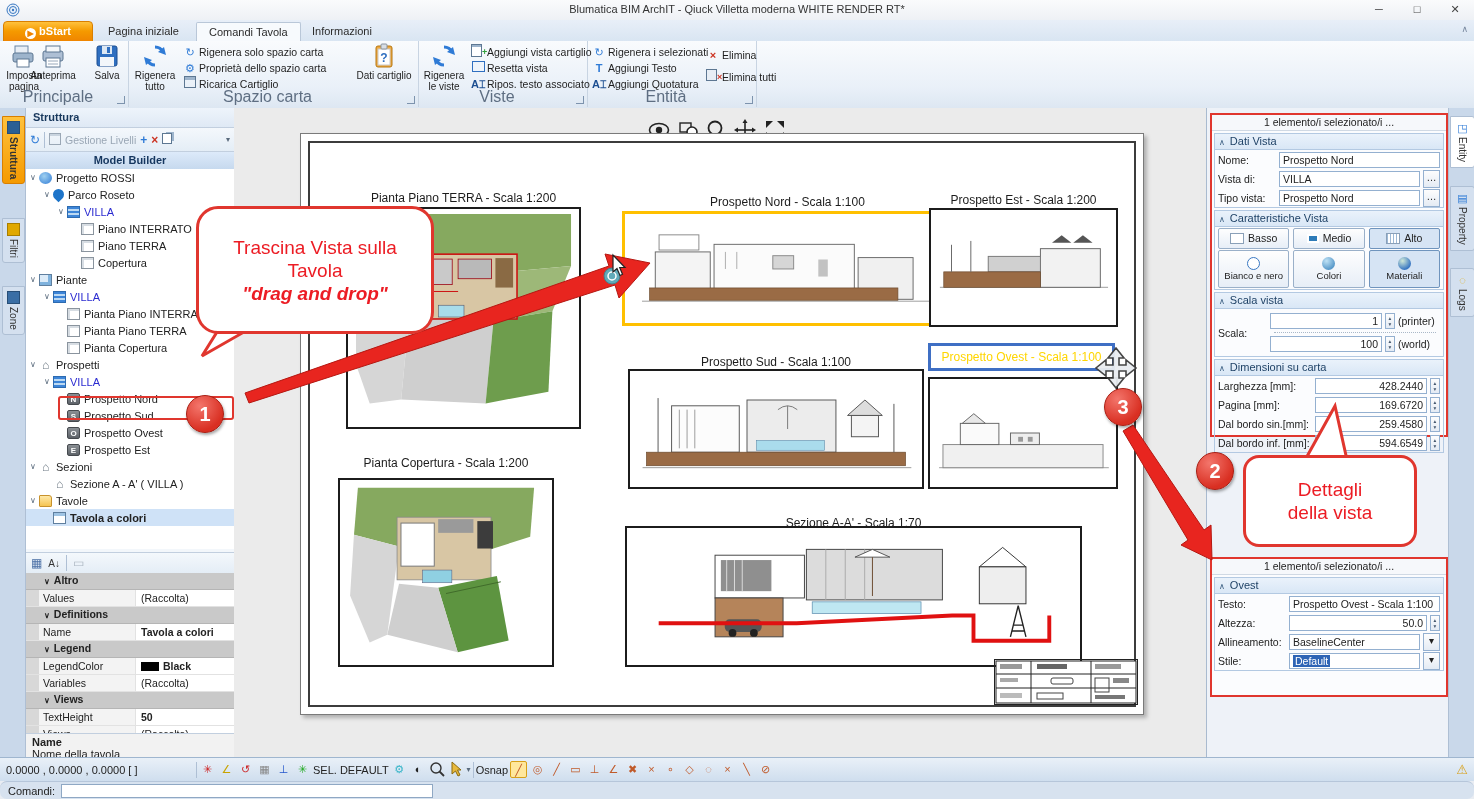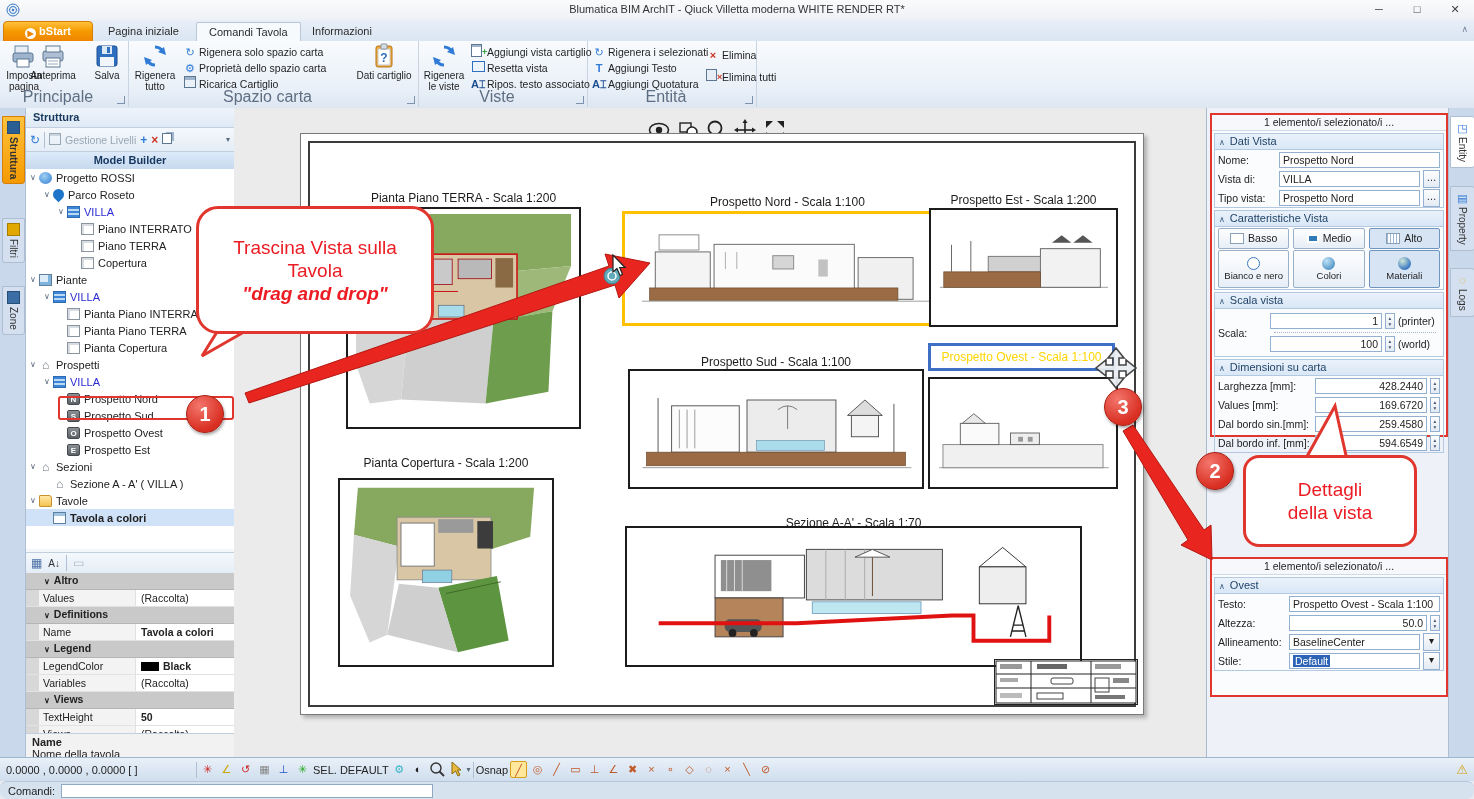--- a/index.html
+++ b/index.html
@@ -721,21 +721,21 @@
       <div class="sect-h"><span class="caret">∧</span><span>Dimensioni su carta</span></div>
       <div class="frow">
           <span class="flabel" style="width:94px">Larghezza [mm]:</span>
           <span class="finput rt">428.2440</span>
           <span class="spin">
             <span>▴</span>
             <span>▾</span>
           </span>
         </div>
       <div class="frow">
-          <span class="flabel" style="width:94px">Values [mm]:</span>
+          <span class="flabel" style="width:94px">Pagina [mm]:</span>
           <span class="finput rt">169.6720</span>
           <span class="spin">
             <span>▴</span>
             <span>▾</span>
           </span>
         </div>
       <div class="frow">
           <span class="flabel" style="width:94px">Dal bordo sin.[mm]:</span>
           <span class="finput rt">259.4580</span>
           <span class="spin">

